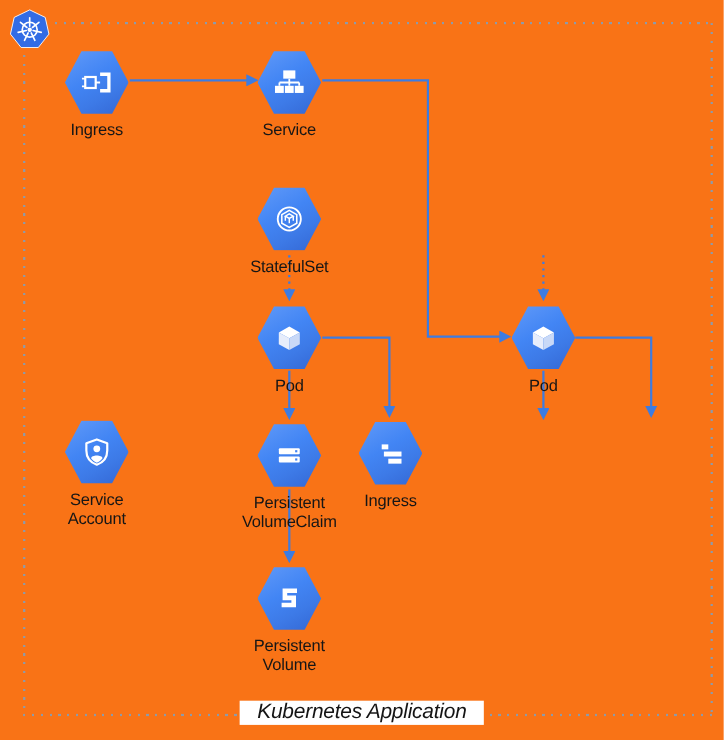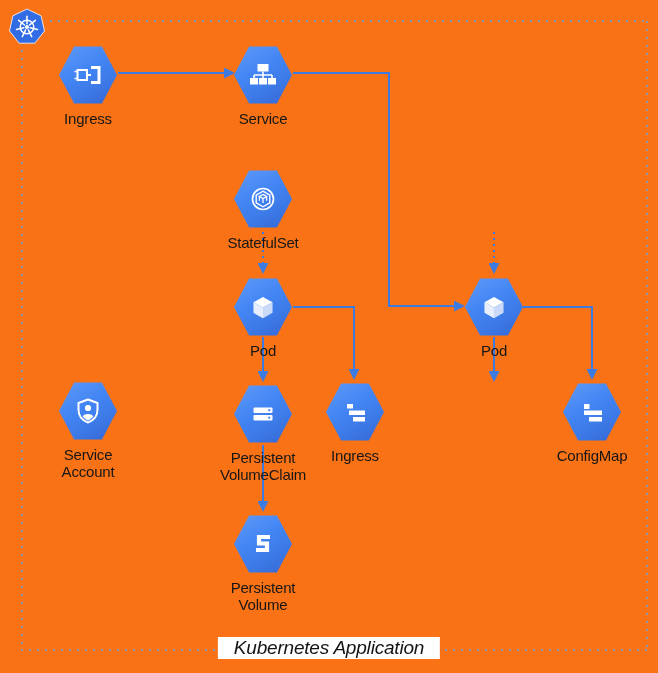--- a/index.html
+++ b/index.html
@@ -185,30 +185,20 @@
       <svg width="32" height="32" viewBox="0 0 32 32">
         <rect x="8" y="8" width="6" height="4.5" fill="#ffffff"></rect>
         <rect x="10" y="14.5" width="16" height="4.5" fill="#ffffff"></rect>
         <rect x="14" y="21" width="12" height="4.5" fill="#ffffff"></rect>
       </svg>
     </div>
     <div class="nlabel">Ingress</div>
   </div>
 
 
-  <div class="node" style="left:532px; top:383px">
-    <div class="hex">
-      <svg width="32" height="32" viewBox="0 0 32 32">
-        <rect x="8" y="8" width="5.5" height="5" fill="#ffffff"></rect>
-        <rect x="8" y="14.5" width="18" height="4.5" fill="#ffffff"></rect>
-        <rect x="13" y="21" width="13" height="4.5" fill="#ffffff"></rect>
-      </svg>
-    </div>
-    <div class="nlabel">ConfigMap</div>
-  </div>
 
   <div class="node" style="left:203px; top:515px">
     <div class="hex">
       <svg width="32" height="32" viewBox="0 0 32 32">
         <path d="M23 9 H12 V15.5 H20 V22 H9" stroke="#ffffff" stroke-width="4.2" fill="none"></path>
       </svg>
     </div>
     <div class="nlabel">Persistent
 Volume</div>
   </div>

